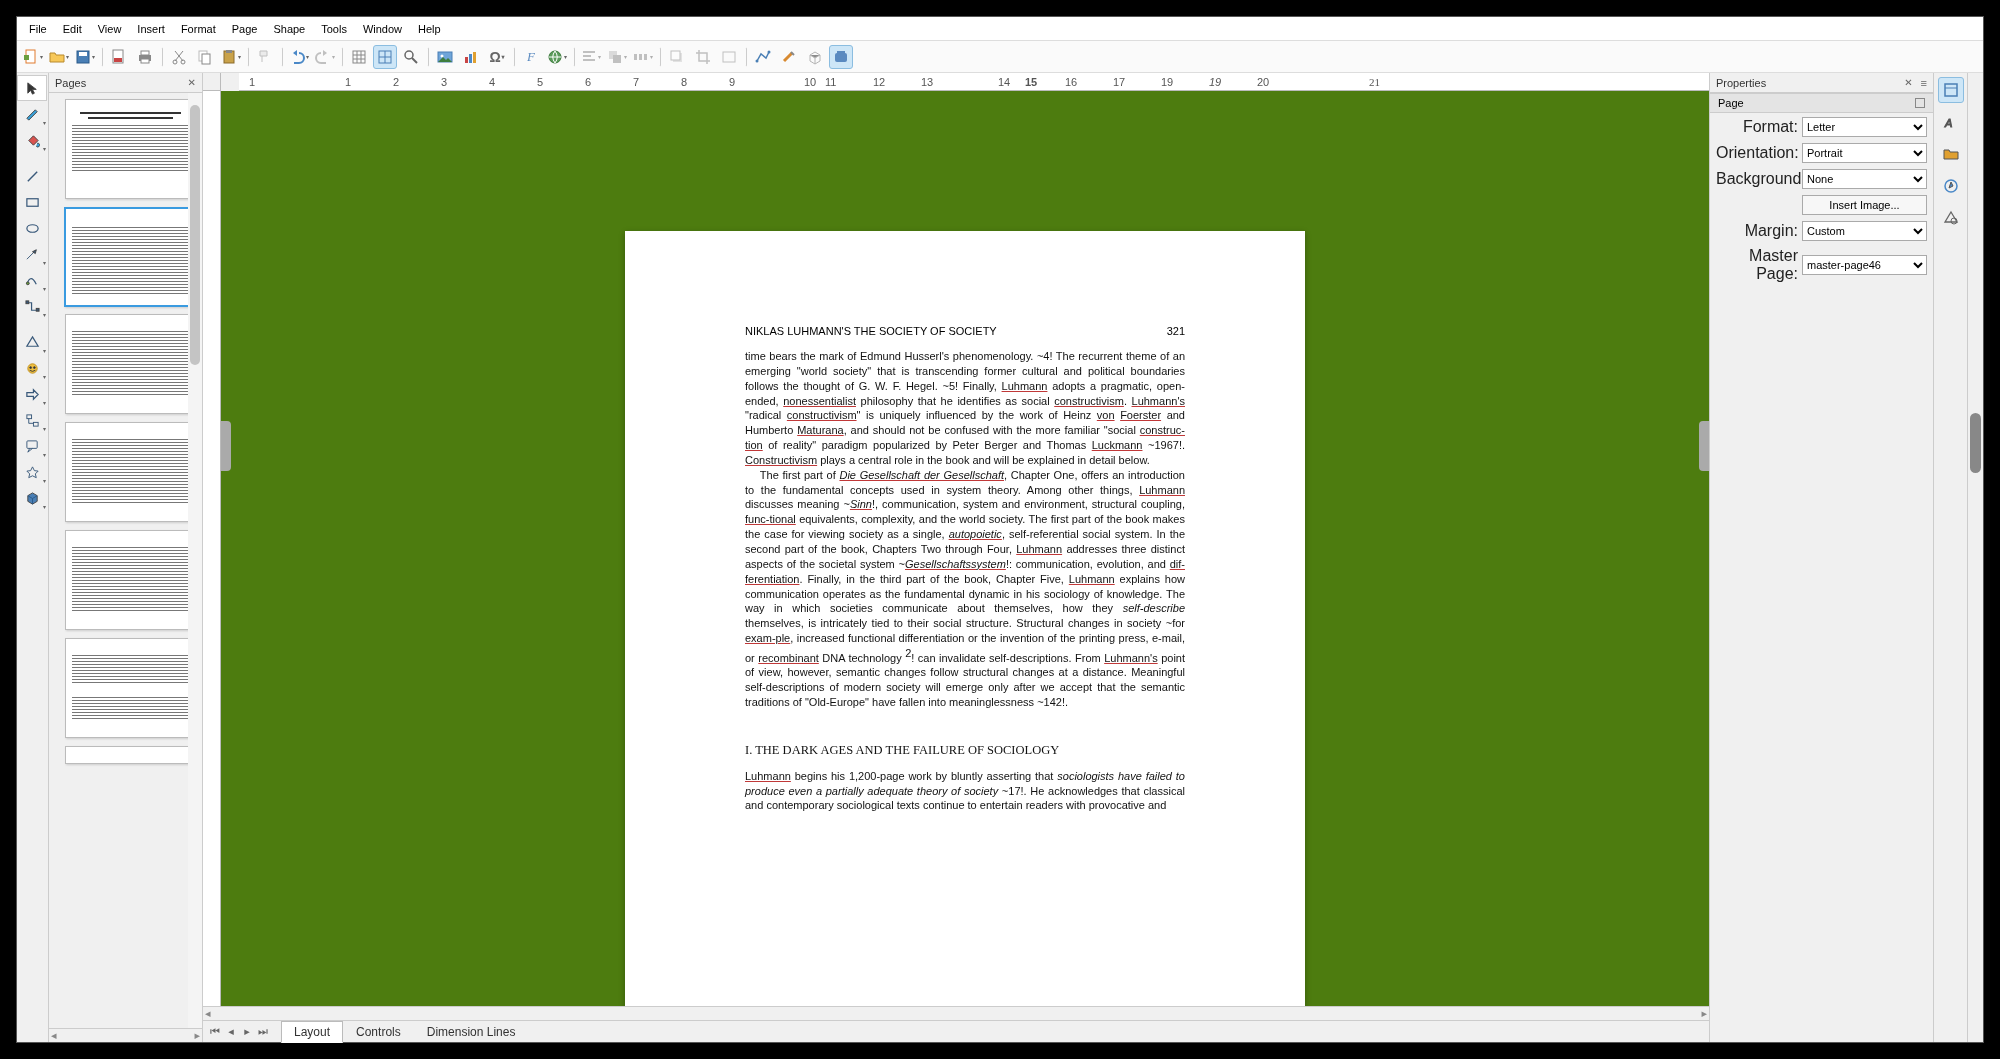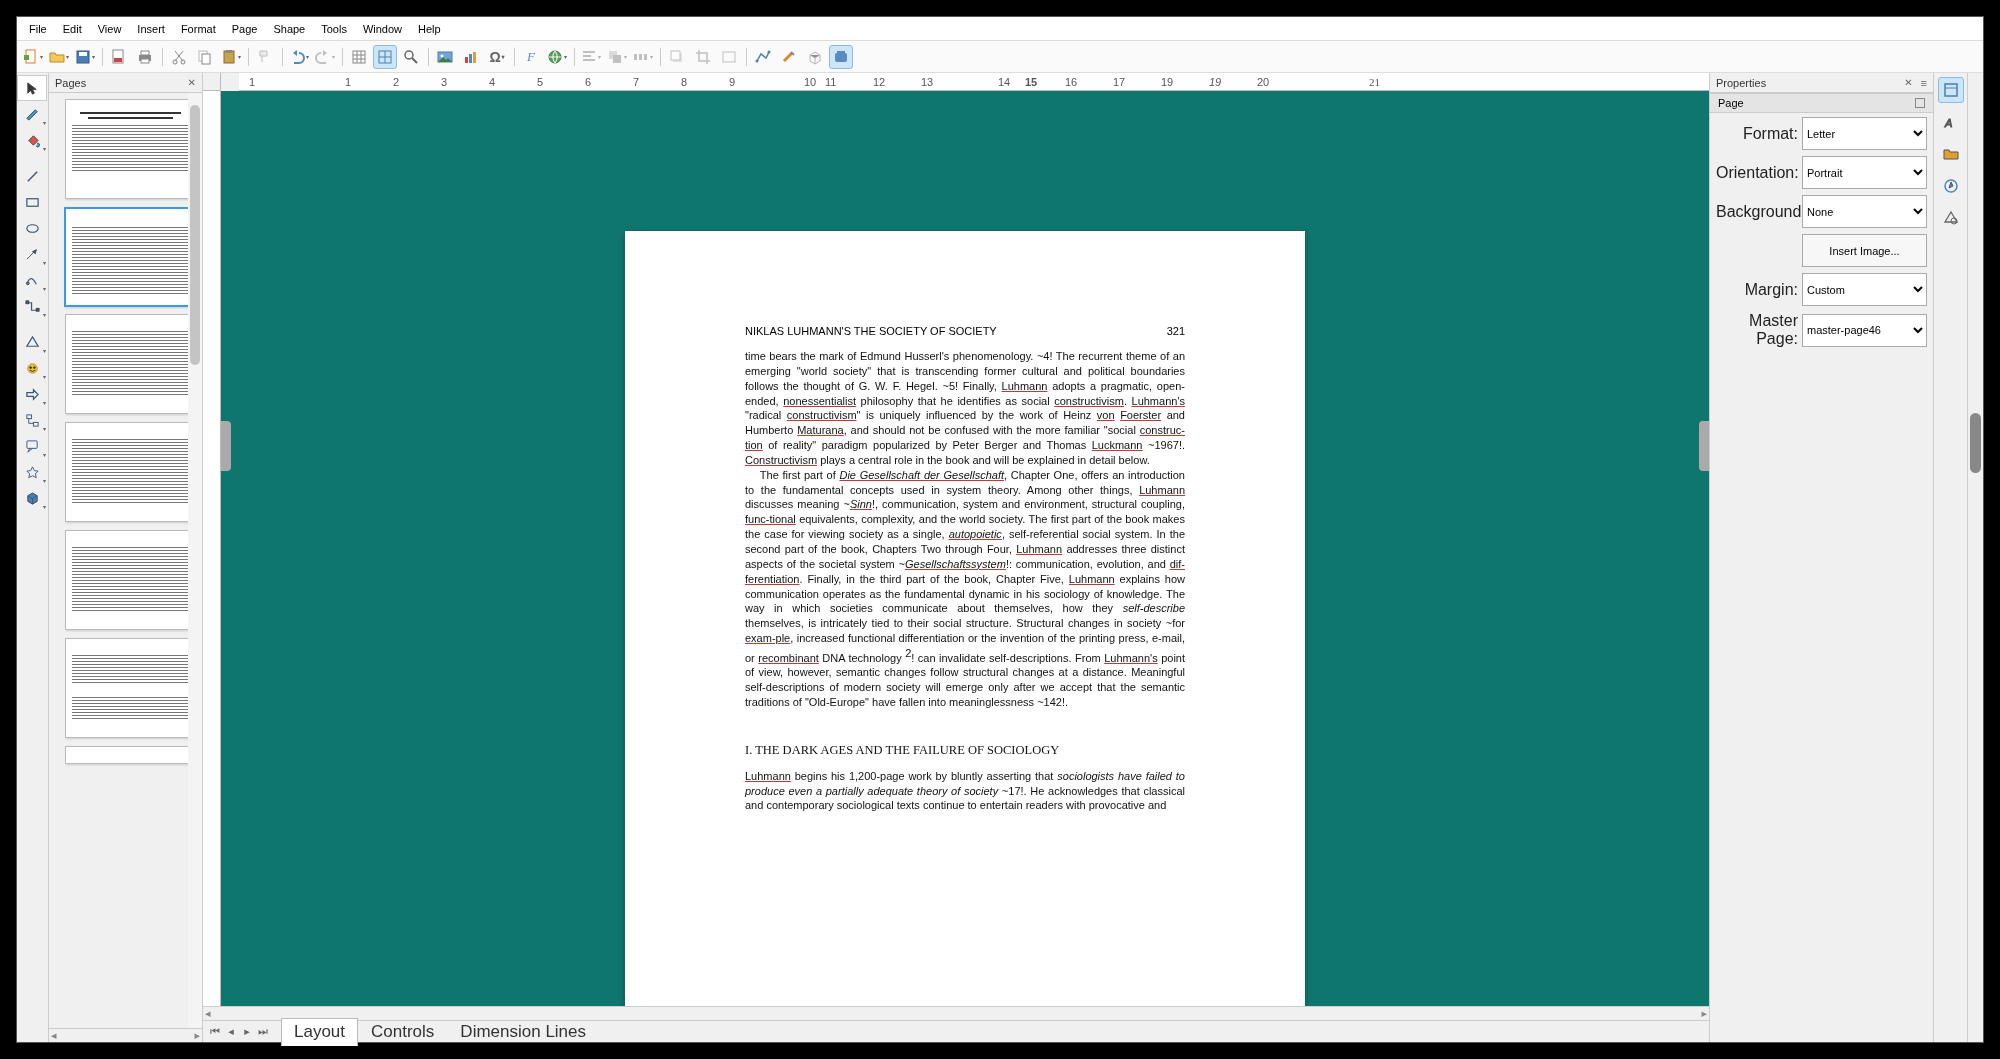--- a/index.html
+++ b/index.html
@@ -24,42 +24,42 @@
 .pages-list { flex: 1; overflow-y: auto; padding: 4px 2px; position: relative; }
 .page-thumb { margin: 2px 4px 8px 14px; background: #fff; border: 1px solid #bbb; height: 100px; position: relative; box-shadow: 1px 1px 2px rgba(0,0,0,0.15); padding: 8px 6px; overflow:hidden;}
 .page-thumb.sel { border: 2px solid #3a9be0; margin:1px 3px 7px 13px;}
 .page-thumb .ttl { height:2px; background:#333; margin:4px 8px 3px; }
 .page-thumb .txtb { height:1px; background:#777; margin:2px 0;}
 .canvas-area { flex: 1; display: flex; flex-direction: column; background: #f0f0f0; min-width: 0; position: relative; }
 .ruler-h { height: 18px; background: #fff; border-bottom: 1px solid #bbb; position: relative; margin-left: 18px; overflow: hidden; font-size:8px; color:#555;}
 .ruler-h .lbl { position: absolute; top: 3px; }
 .canvas-row { flex: 1; display: flex; min-height: 0; }
 .ruler-v { width: 18px; background: #fff; border-right: 1px solid #bbb; }
-.canvas-scroll { flex: 1; overflow: auto; background: #0f766e; position: relative; }
+.canvas-scroll { flex: 1; overflow: auto; background: #4d7c0f; position: relative; }
 .page-paper { background: #fff; box-shadow: 0 2px 6px rgba(0,0,0,0.3); margin: 140px auto 40px; width: 680px; min-height: 880px; position: relative; padding: 94px 120px 40px 120px; }
 .page-paper .hdr { display:flex; justify-content:space-between; font-size:12.5px; font-family: Georgia, serif; margin-bottom: 12px;}
 .page-paper .body-text { font-size: 12.2px; font-family: Georgia, serif; line-height: 1.35; text-align: justify; color: #111; }
 .page-paper .body-text .u { text-decoration: underline; text-decoration-color: #c03838; text-decoration-thickness:1px;}
 .page-paper .body-text em { font-style: italic; }
 .page-paper h3 { font-size: 12.5px; font-family: Georgia, serif; font-weight:normal; margin: 32px 0 10px; }
 .collapse-handle { position:absolute; width:10px; height:50px; background:#aaa; top:330px; border-radius:0 4px 4px 0;}
 .collapse-handle.l { left:0;}
 .collapse-handle.r { right:0; border-radius:4px 0 0 4px;}
 .hsbar { height: 14px; background: #f0f0f0; border-top: 1px solid #ccc; display:flex; align-items:center;}
 .tabs-row { height: 22px; background: #f0f0f0; border-top: 1px solid #ccc; display: flex; align-items: center; padding: 0 4px; gap: 0; }
 .tabs-row .nav { width: 16px; text-align: center; color: #666; cursor: pointer; }
-.tabs-row .tab { padding: 3px 12px; font-size: 17px; color: #333; border: 1px solid transparent; }
+.tabs-row .tab { padding: 3px 12px; font-size: 12px; color: #333; border: 1px solid transparent; }
 .tabs-row .tab.active { background: #fff; border: 1px solid #bbb; border-bottom-color: #fff; }
 .props-panel { width: 224px; background: #f0f0f0; border-left: 1px solid #ccc; display: flex; flex-direction: column; }
 .props-section { background: #f0f0f0; }
 .props-section .sh { background: #e4e4e4; padding: 3px 8px; font-size: 11px; display: flex; align-items: center; border-top: 1px solid #ccc; border-bottom: 1px solid #ccc; }
 .props-section .sh .sq { margin-left:auto; width:10px; height:10px; border:1px solid #888;}
 .form-row { display: flex; align-items: center; padding: 2px 6px; margin: 2px 0; }
 .form-row label { width: 82px; text-align: right; margin-right: 4px; font-size: 16px; color: #222; }
-.form-row select, .form-row button { flex: 1; height: 33px; font-size: 11px; background: #fff; border: 1px solid #aaa; }
+.form-row select, .form-row button { flex: 1; height: 20px; font-size: 11px; background: #fff; border: 1px solid #aaa; }
 .form-row button { background: #f7f7f7; }
 .right-side-tabs { width: 34px; background: #f0f0f0; border-left: 1px solid #ccc; display: flex; flex-direction: column; align-items:center; padding-top:4px; gap:6px;}
 .rst { width:26px; height:26px; display:flex; align-items:center; justify-content:center; border:1px solid transparent; border-radius:3px;}
 .rst.active { background:#cde6f7; border-color:#8bbde0;}
 .rst svg { width:16px; height:16px; fill:#555; stroke:#555;}
 .vscroll-outer { width: 16px; background:#f0f0f0; border-left:1px solid #ccc; position:relative;}
 .vscroll-thumb { position:absolute; left:2px; right:2px; top:340px; height:60px; background:#888; border-radius:6px;}
 .pages-panel .sb-v { position:absolute; right:0; top:0; width:14px; height:100%; background:#f4f4f4;}
 .pages-panel .sb-v .th { position:absolute; left:2px; right:2px; top:12px; height:260px; background:#c4c4c4; border-radius:6px;}
 </style>

